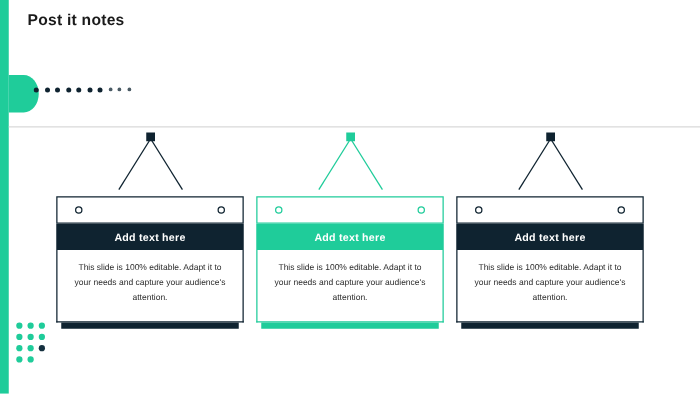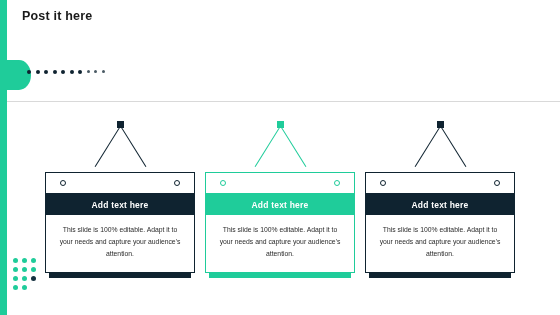--- a/index.html
+++ b/index.html
@@ -101,21 +101,21 @@
   .cards {
     position: absolute;
     left: 0;
     top: 101px;
     width: 560px;
     height: 214px;
   }
   .card {
     position: absolute;
     width: 150px;
-    top: 16px;
+    top: 1px;
   }
   .card.c1 { left: 45px; }
   .card.c2 { left: 205px; }
   .card.c3 { left: 365px; }
 
   
   .hanger {
     position: relative;
     height: 55px;
     width: 150px;
@@ -222,21 +222,21 @@
     <i></i>
     <i></i>
     <i></i>
     <i></i>
     <i></i>
     <i class="sm"></i>
     <i class="sm"></i>
     <i class="sm"></i>
   </div>
 
-  <div class="title">Post it here</div>
+  <div class="title">Post it notes</div>
   <div class="header-rule"></div>
 
   <div class="dot-grid">
     <i></i>
     <i></i>
     <i></i>
     <i class="blank"></i>
     <i></i>
     <i></i>
     <i></i>

